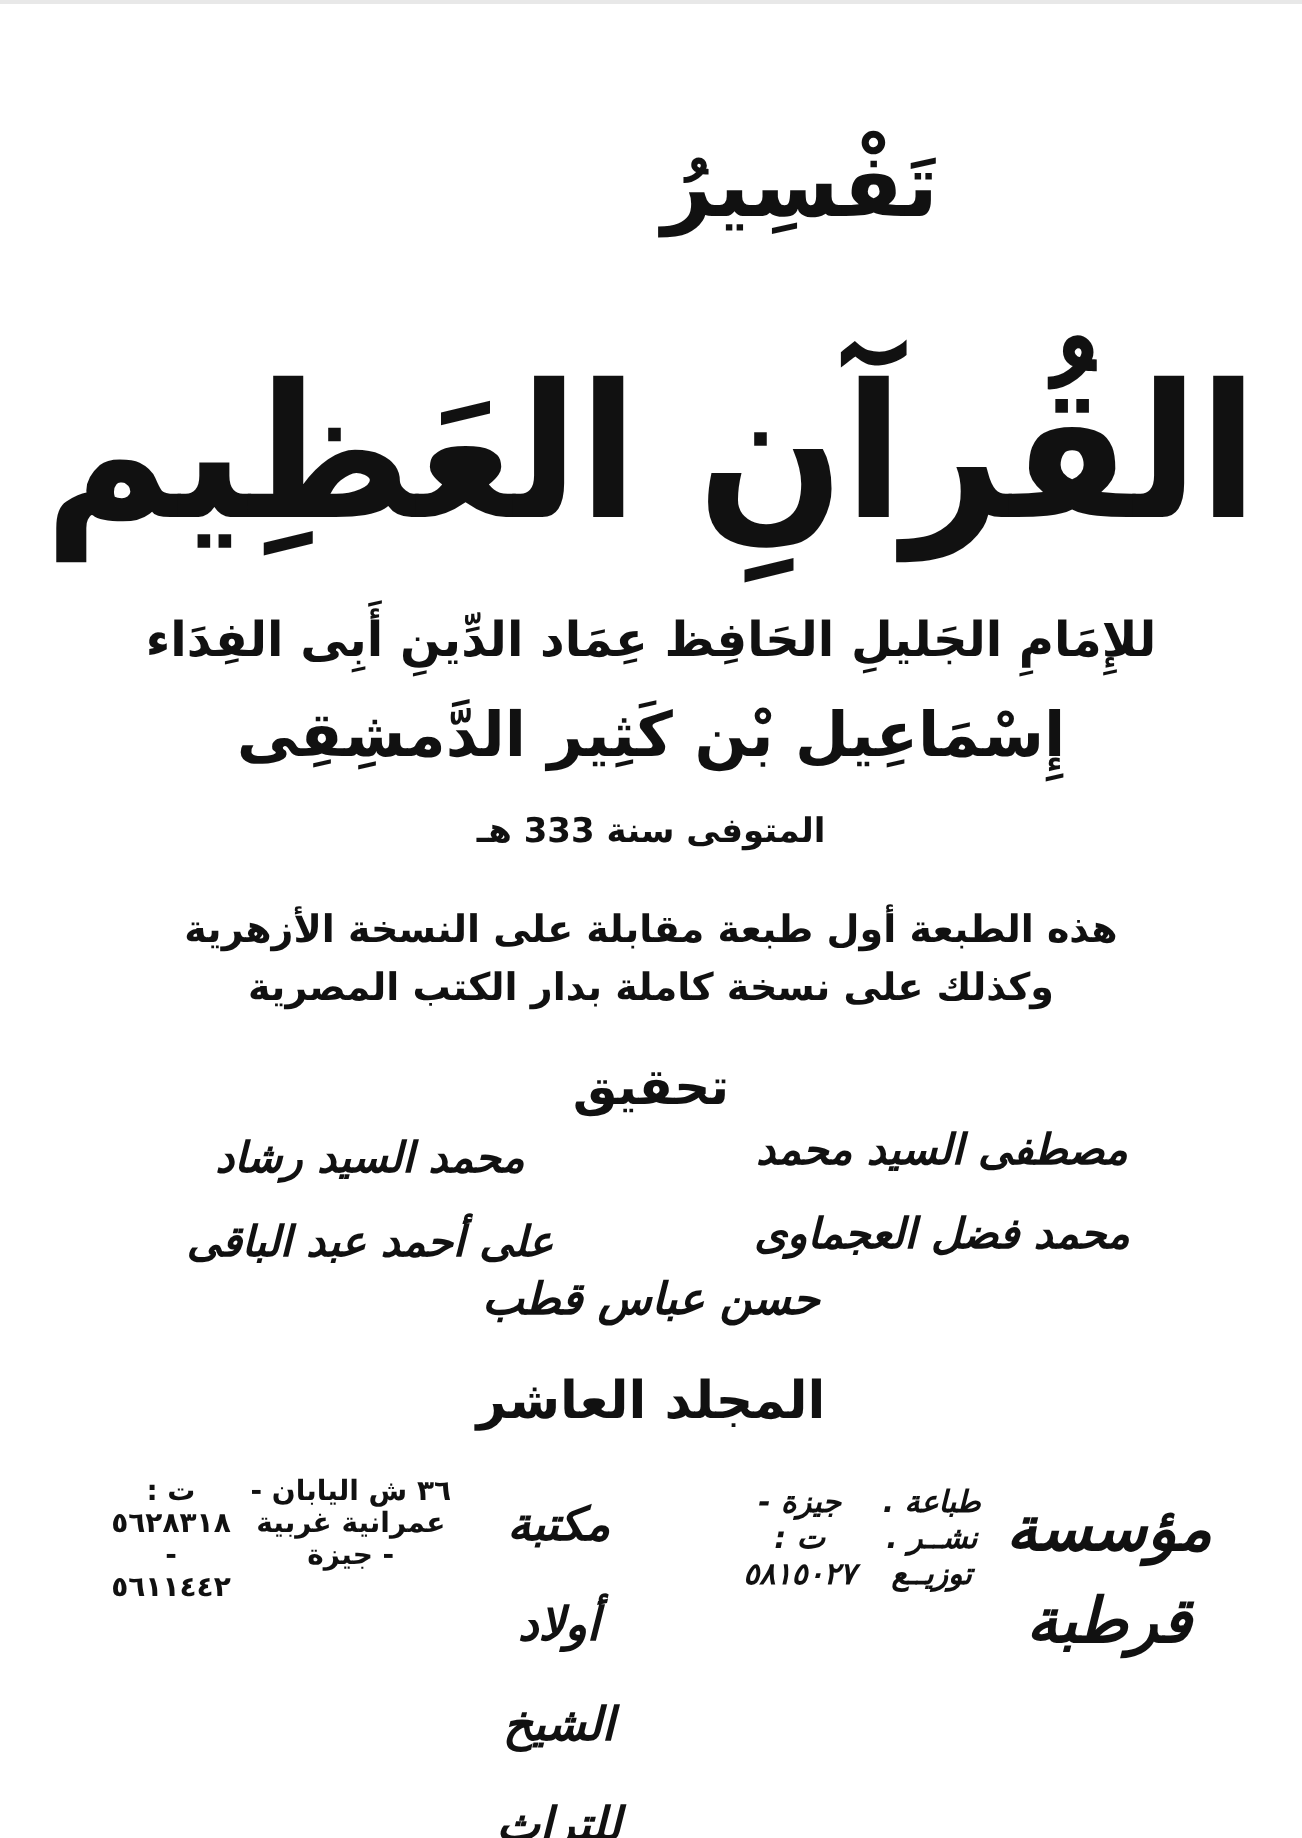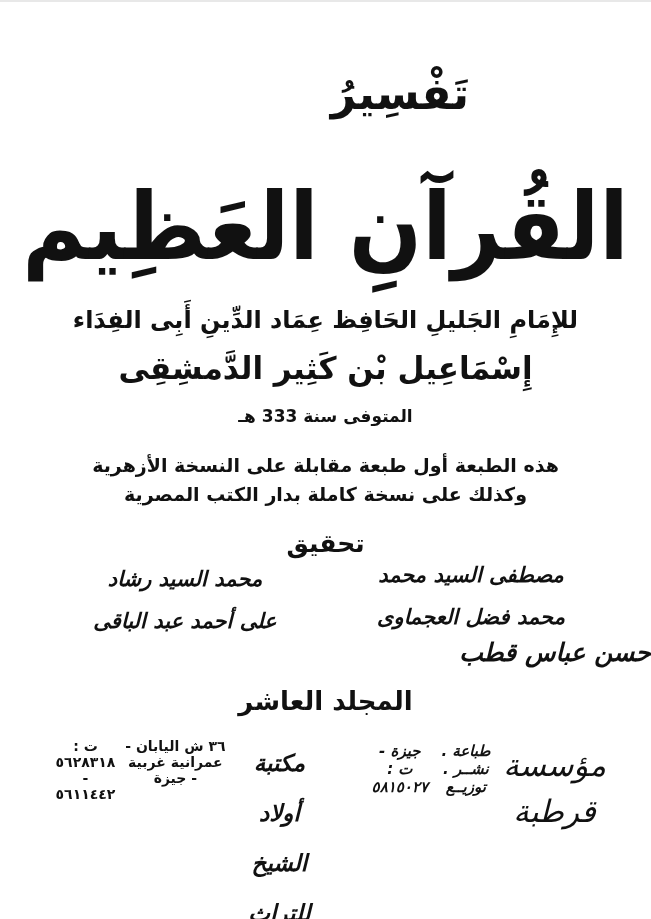--- a/index.html
+++ b/index.html
@@ -27,26 +27,26 @@
   }
   .author-1{top:304px;left:60px;right:60px;font-size:24px;}
   .author-2{top:348px;left:60px;right:60px;font-size:31px;}
   .death-note{top:404px;left:60px;right:60px;font-size:17px;}
   .edition-1{top:452px;left:60px;right:60px;font-size:19px;}
   .edition-2{top:481px;left:60px;right:60px;font-size:19px;}
   .tahqiq-heading{top:527px;left:0;right:0;font-size:25px;}
   .editors-right{top:552px;right:55px;width:250px;}
   .editors-left{top:556px;left:60px;width:250px;}
   .editor-name{font-size:21px;line-height:42px;font-weight:bold;font-style:oblique;}
-  .editor-center{top:636px;left:0;right:0;font-size:25px;font-style:oblique;text-align:right;}
+  .editor-center{top:636px;left:0;right:0;font-size:22px;font-style:oblique;}
   .volume{top:684px;left:0;right:0;font-size:26px;}
   .pub-block{display:flex;gap:6px;align-items:flex-start;}
   .pub-right{top:740px;right:45px;width:235px;}
   .pub-left{top:736px;left:52px;width:275px;}
-  .pub-name-right{font-size:31px;font-weight:normal;font-style:oblique;line-height:46px;}
+  .pub-name-right{font-size:31px;font-weight:bold;font-style:oblique;line-height:46px;}
   .pub-name-left{font-size:23px;font-weight:bold;font-style:oblique;line-height:50px;}
   .pub-line{font-size:14px;font-weight:bold;letter-spacing:1px;}
   .pub-line-lg{font-size:15px;font-weight:bold;letter-spacing:2px;font-style:italic;}
 </style>
 </head>
 <body>
 
 <div class="page">
 
   <div class="abs ink title-word">تَفْسِيرُ</div>

